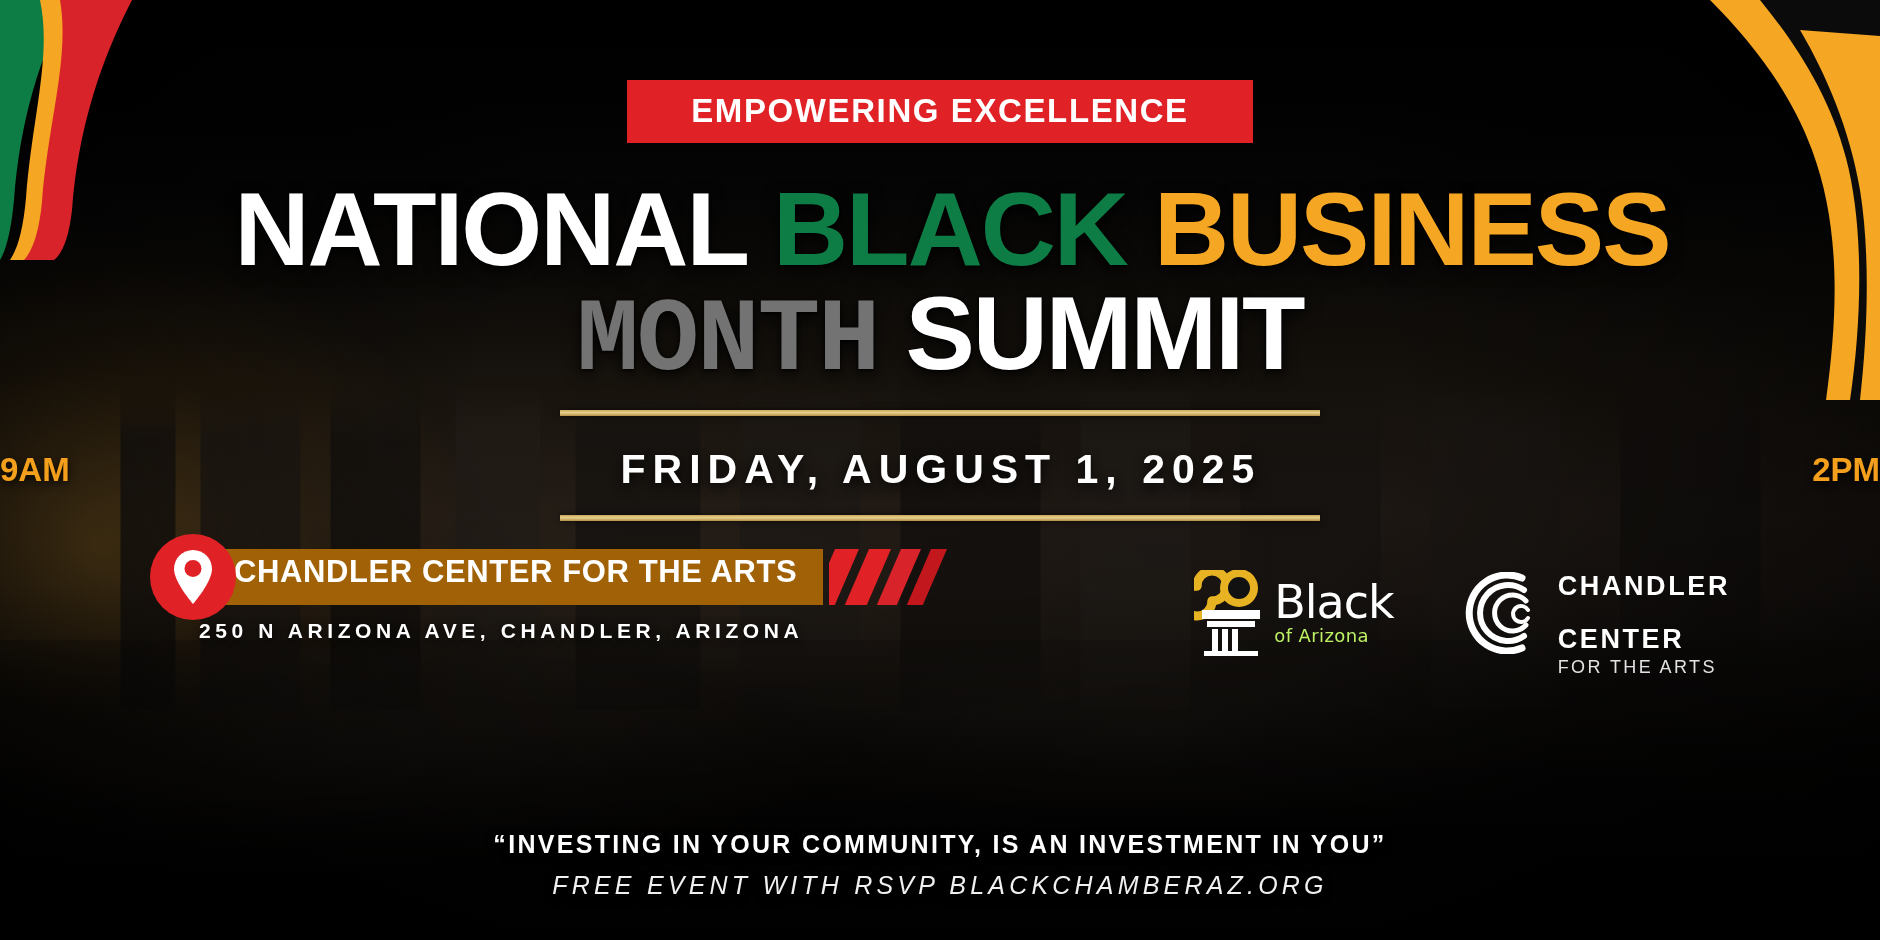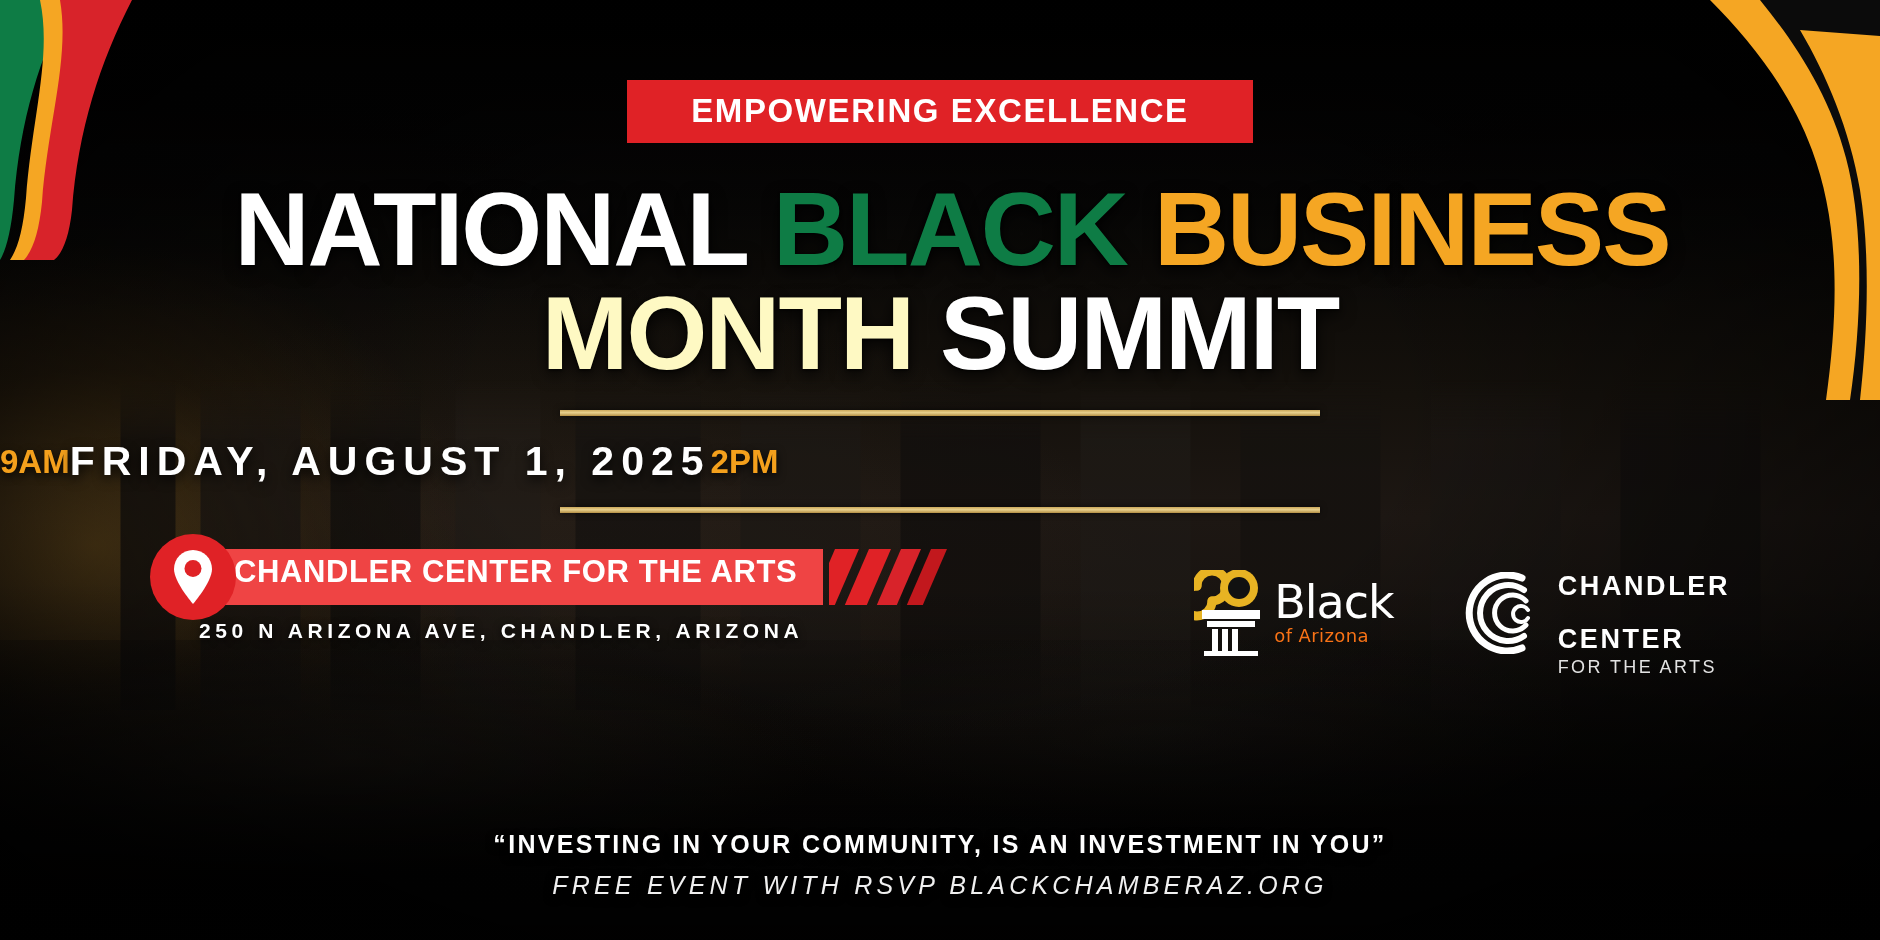--- a/index.html
+++ b/index.html
@@ -100,32 +100,32 @@
     white-space:nowrap;
     font-weight:800;
     font-family:"Liberation Sans", sans-serif;
     text-shadow:0 5px 16px rgba(0,0,0,.85), 0 1px 3px rgba(0,0,0,.9);
   }
   .title-line-1 { font-size:104px; letter-spacing:-2px;padding-left:24px; }
   .title-line-2 { font-size:104px; letter-spacing:-2px; margin-top:4px; }
   .tw { color:#ffffff; }
   .tg { color:#0e7c45; }
   .to { color:#f5a623; }
-  .tr { color:#fef9c3; }
+  .tr { color:#737373;font-family:Liberation Mono, monospace; }
 
   
   .date-strip { position:absolute; left:0; right:0; top:410px; }
   .rule {
     width:760px; height:6px; margin:0 auto;
     background:linear-gradient(180deg,#caa75a 0%,#e8d08d 45%,#b48f44 100%);
     box-shadow:0 0 6px rgba(0,0,0,.6);
   }
   .date-row {
-    display:flex; align-items:center; justify-content:flex-start;
-    margin:22px 0 22px;
+    display:flex; align-items:center; justify-content:space-between;
+    margin:30px 0 22px;
   }
   .time {
     color:#f4a01c; font-size:33px; font-weight:800; letter-spacing:0px;
     text-shadow:0 3px 9px rgba(0,0,0,.85);
   }
   .date-main {
     color:#ffffff; font-size:41px; font-weight:700; letter-spacing:7px;
     text-shadow:0 4px 12px rgba(0,0,0,.85);
     white-space:nowrap;
   }
@@ -136,21 +136,21 @@
   .pin {
     position:relative; z-index:3;
     width:86px; height:86px; border-radius:50%;
     background:#e02226;
     display:flex; align-items:center; justify-content:center;
     flex:0 0 auto;
     margin-right:-8px;
   }
   .venue-bar {
     position:relative;
-    background:#ef4444;
+    background:#a16207;
     height:56px;
     display:flex; align-items:center;
     padding:0 26px 10px 36px;
     margin-left:-30px;
   }
   .venue-bar-name {
     color:#fff; font-size:31px; font-weight:800; letter-spacing:.6px;
     white-space:nowrap;
   }
   .slashes { display:flex; align-items:center; height:56px; margin-left:6px; }
@@ -164,21 +164,21 @@
   
   .logos { position:absolute; right:150px; top:548px; display:flex; align-items:center; gap:66px; }
   .logo-bc { display:flex; align-items:center; gap:6px; }
   .logo-bc-mark { width:74px; height:86px; flex:0 0 auto; }
   .logo-bc-text { line-height:.94; }
   .logo-bc-text .l1, .logo-bc-text .l2 {
     color:#fff; font-weight:400; font-size:46px; letter-spacing:-1px;
     font-family:"DejaVu Sans", sans-serif;
   }
   .logo-bc-text .l3 {
-    color:#f97316; font-size:18px; letter-spacing:.4px; margin-top:3px;
+    color:#bef264; font-size:18px; letter-spacing:.4px; margin-top:3px;
     font-family:"DejaVu Sans", sans-serif;
   }
   .logo-cc { display:flex; align-items:center; gap:16px; }
   .logo-cc-mark { width:82px; height:82px; flex:0 0 auto; }
   .logo-cc-text { line-height:1.08; }
   .logo-cc-text .c1, .logo-cc-text .c2 {
     color:#ffffff; font-size:27px; font-weight:700; letter-spacing:2.6px;margin-top:24px;
   }
   .logo-cc-text .c3 {
     color:#e3e3e3; font-size:18px; font-weight:400; letter-spacing:2.4px; margin-top:4px;

